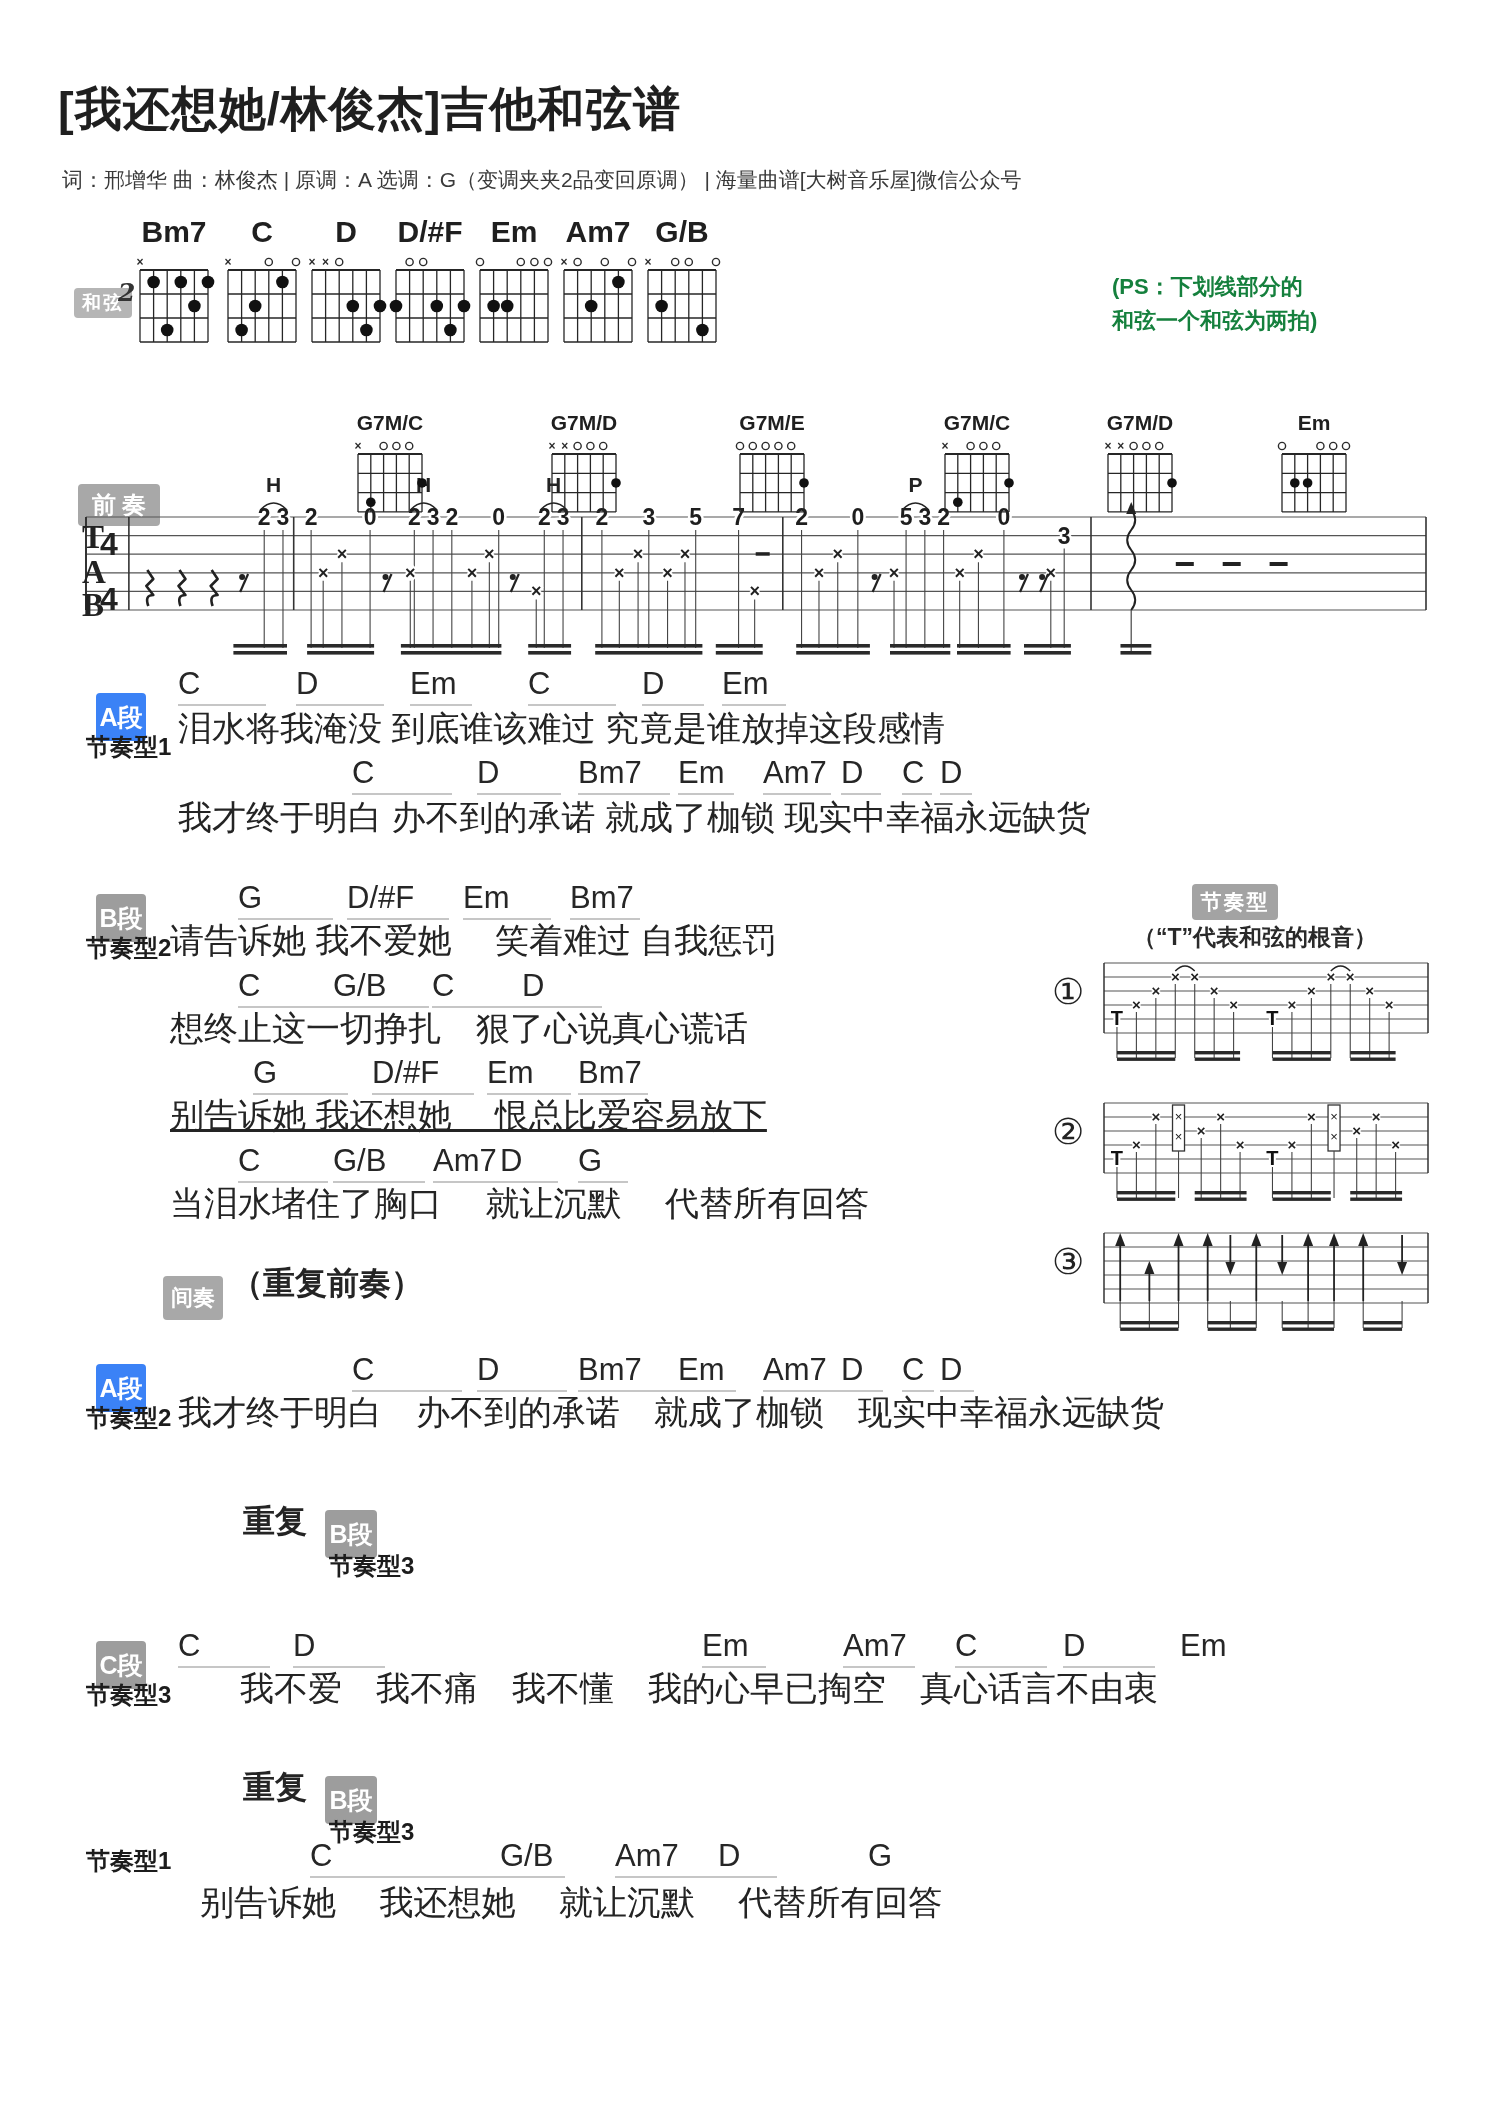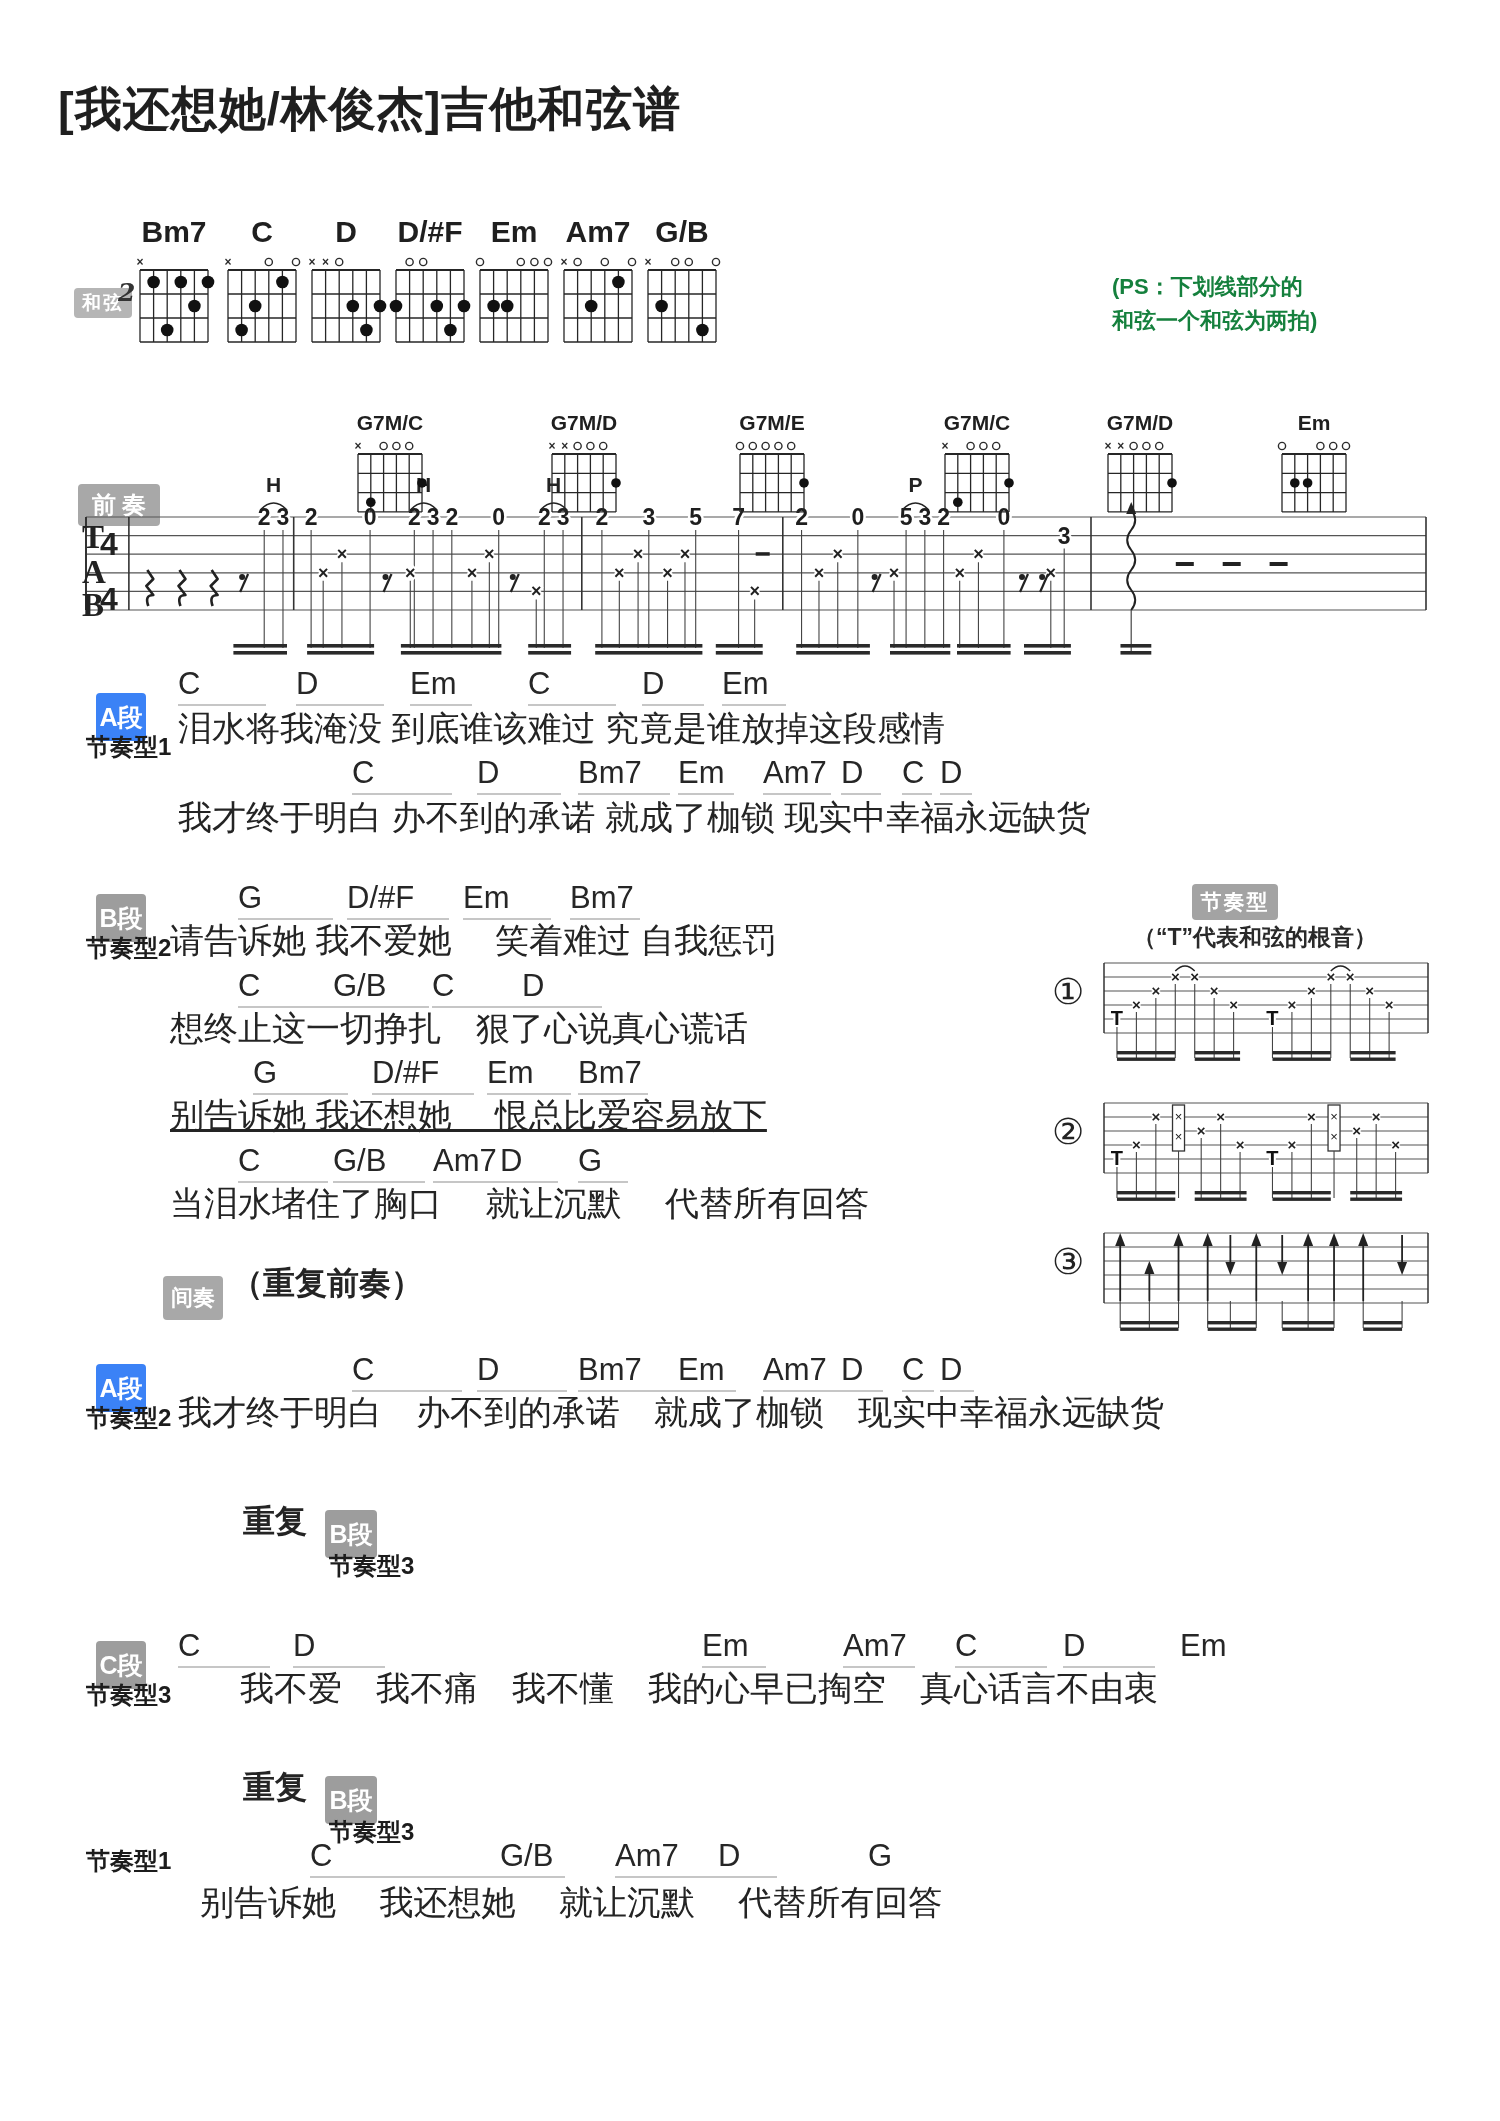--- a/index.html
+++ b/index.html
@@ -25,20 +25,21 @@
   .seclabel{position:absolute;font-size:24px;font-weight:700;color:#1c1c1c;white-space:pre;}
   .bigtext{position:absolute;font-size:32px;font-weight:700;color:#242424;white-space:pre;}
   .circled{position:absolute;font-size:36px;font-weight:400;color:#222;}
   svg{overflow:visible;}
 </style>
 </head>
 <body>
 
 <div class="page" id="page">
   <h1 class="title" style="margin:0;">[我还想她/林俊杰]吉他和弦谱</h1>
+  <div class="subtitle">词：邢增华 曲：林俊杰 | 原调：A 选调：G（变调夹夹2品变回原调） | 海量曲谱[大树音乐屋]微信公众号</div>
 
   <span class="badge badge-chords">和弦</span>
   <span class="fret-num">2</span>
   <div id="mainDiagrams"></div>
 
   <div class="ps-note">
     <div>(PS：下划线部分的</div>
     <div>和弦一个和弦为两拍)</div>
   </div>
 

